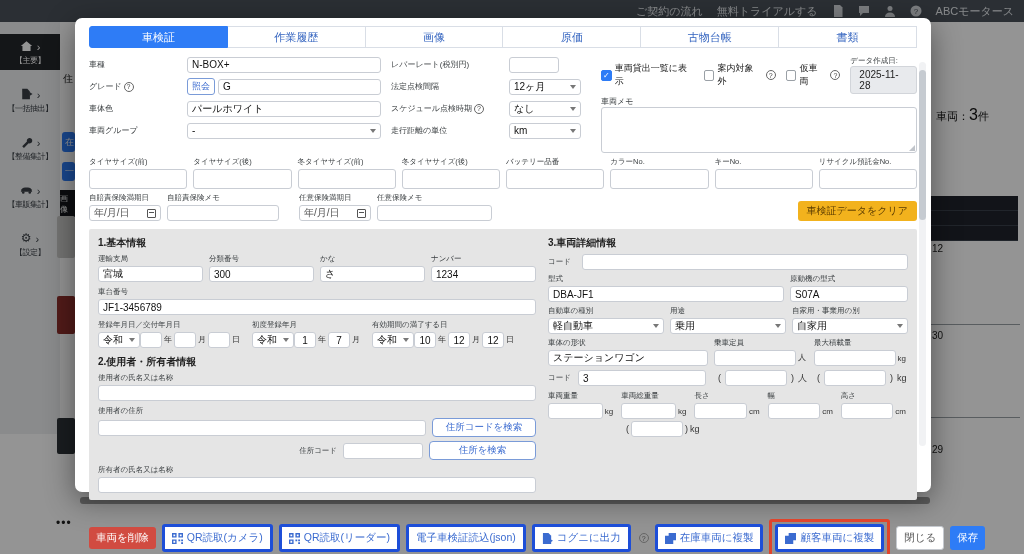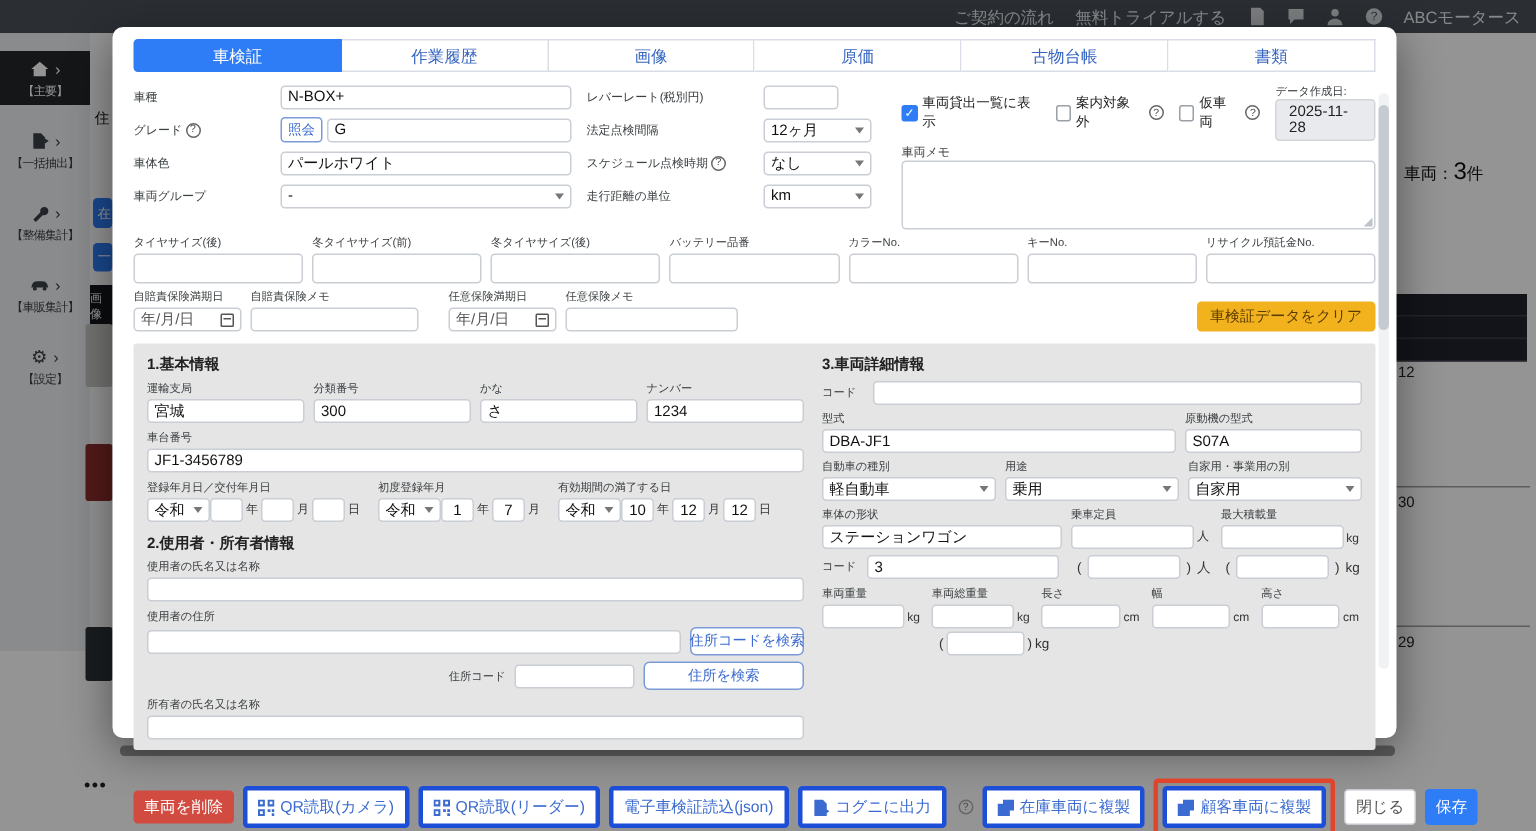--- a/index.html
+++ b/index.html
@@ -185,21 +185,21 @@
 <div class="veh-count"><span>車両：</span><b>3</b><span>件</span></div>
 <div class="bg-tablehead">
     <div></div>
     <div></div>
     <div></div>
   </div>
 <span class="bg-rownum" style="top:243px">12</span>
 <div class="bg-rowline" style="top:324px"></div>
 <span class="bg-rownum" style="top:330px">30</span>
 <div class="bg-rowline" style="top:417px"></div>
-<span class="bg-rownum" style="top:423px">29</span>
+<span class="bg-rownum" style="top:444px">29</span>
 <div class="bg-scrollband"></div>
 
 <div class="overlay"></div>
 
 <div class="modal">
   <div class="scroll-track"></div>
   <div class="scroll-thumb"></div>
 
   <div class="tabs">
     <div class="tab active">車検証</div>
@@ -283,20 +283,24 @@
           <div class="created-box">2025-11-28</div>
         </div>
       </div>
       <div class="lbl" style="margin-top:2px">車両メモ</div>
       <div class="memo"></div>
     </div>
   </div>
 
   <div class="tirerow">
     <div class="fld">
+        <span class="lbl7">タイヤサイズ(前)</span>
+        <div class="ibox"></div>
+      </div>
+    <div class="fld">
         <span class="lbl7">タイヤサイズ(後)</span>
         <div class="ibox"></div>
       </div>
     <div class="fld">
         <span class="lbl7">冬タイヤサイズ(前)</span>
         <div class="ibox"></div>
       </div>
     <div class="fld">
         <span class="lbl7">冬タイヤサイズ(後)</span>
         <div class="ibox"></div>
@@ -415,21 +419,21 @@
       </div>
       <div class="gtitle" style="margin-top:7px">2.使用者・所有者情報</div>
       <div class="fld" style="margin-bottom:5px">
           <span class="lbl7">使用者の氏名又は名称</span>
           <div class="ibox"></div>
         </div>
       <div class="fld" style="margin-bottom:4px">
           <span class="lbl7">使用者の住所</span>
         <div class="ctl-row" style="gap:6px">
             <div class="ibox" style="flex:1"></div>
-            <div class="btn-outline" style="width:76px">住所コードを検索</div>
+            <div class="btn-outline" style="width:104px">住所コードを検索</div>
           </div>
       </div>
       <div class="ctl-row" style="justify-content:flex-end; gap:6px; margin-bottom:5px">
           <span class="lbl7">住所コード</span>
           <div class="ibox" style="width:80px"></div>
           <div class="btn-outline" style="width:107px">住所を検索</div>
         </div>
       <div class="fld">
           <span class="lbl7">所有者の氏名又は名称</span>
           <div class="ibox"></div>

